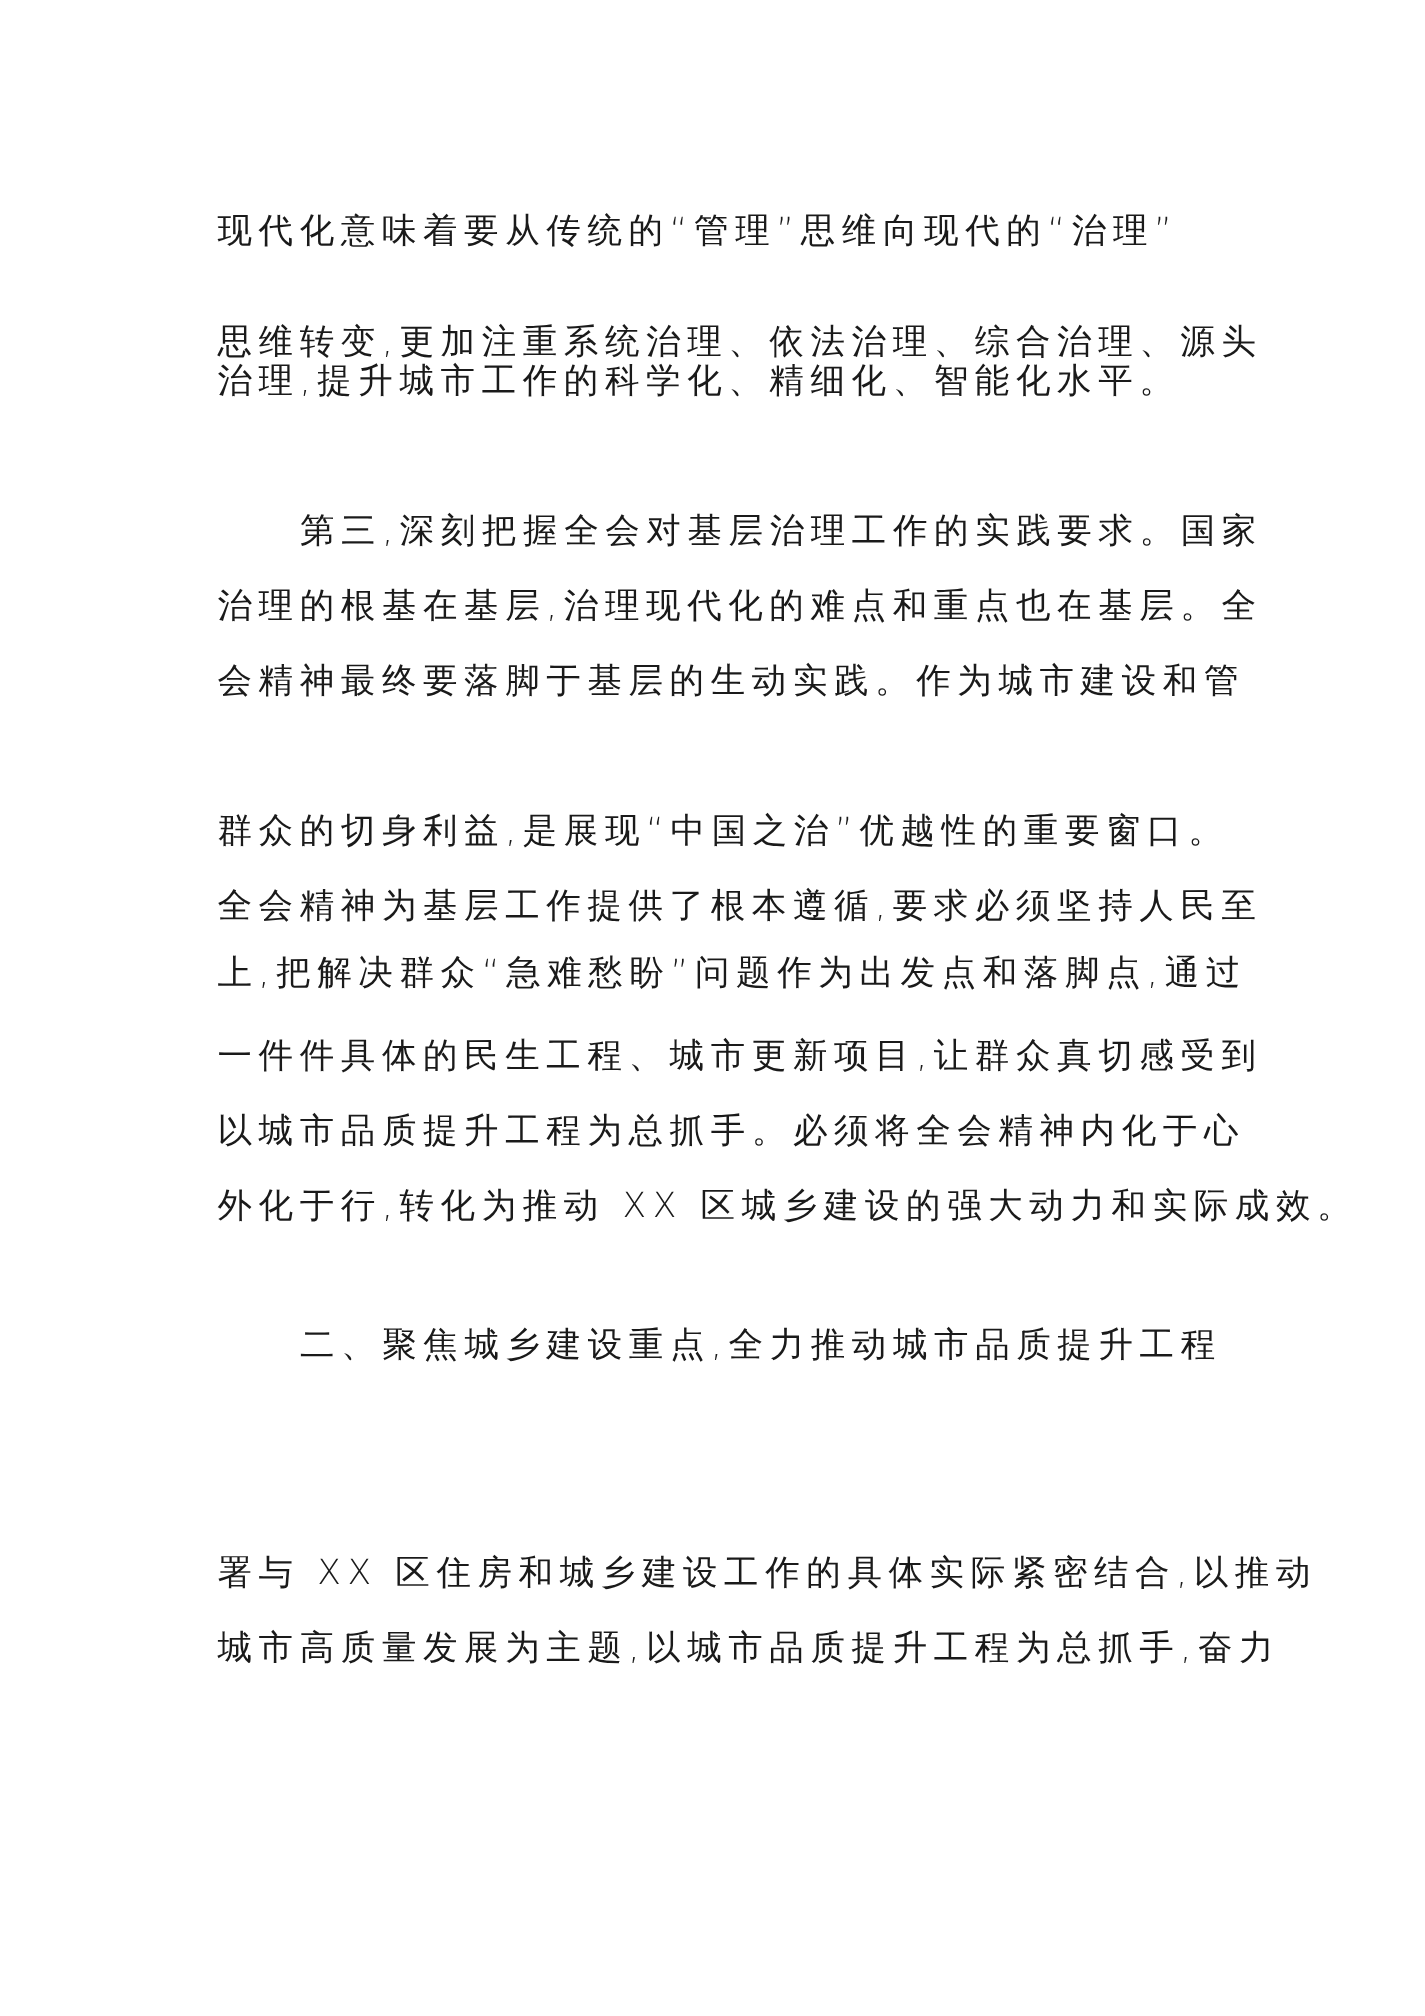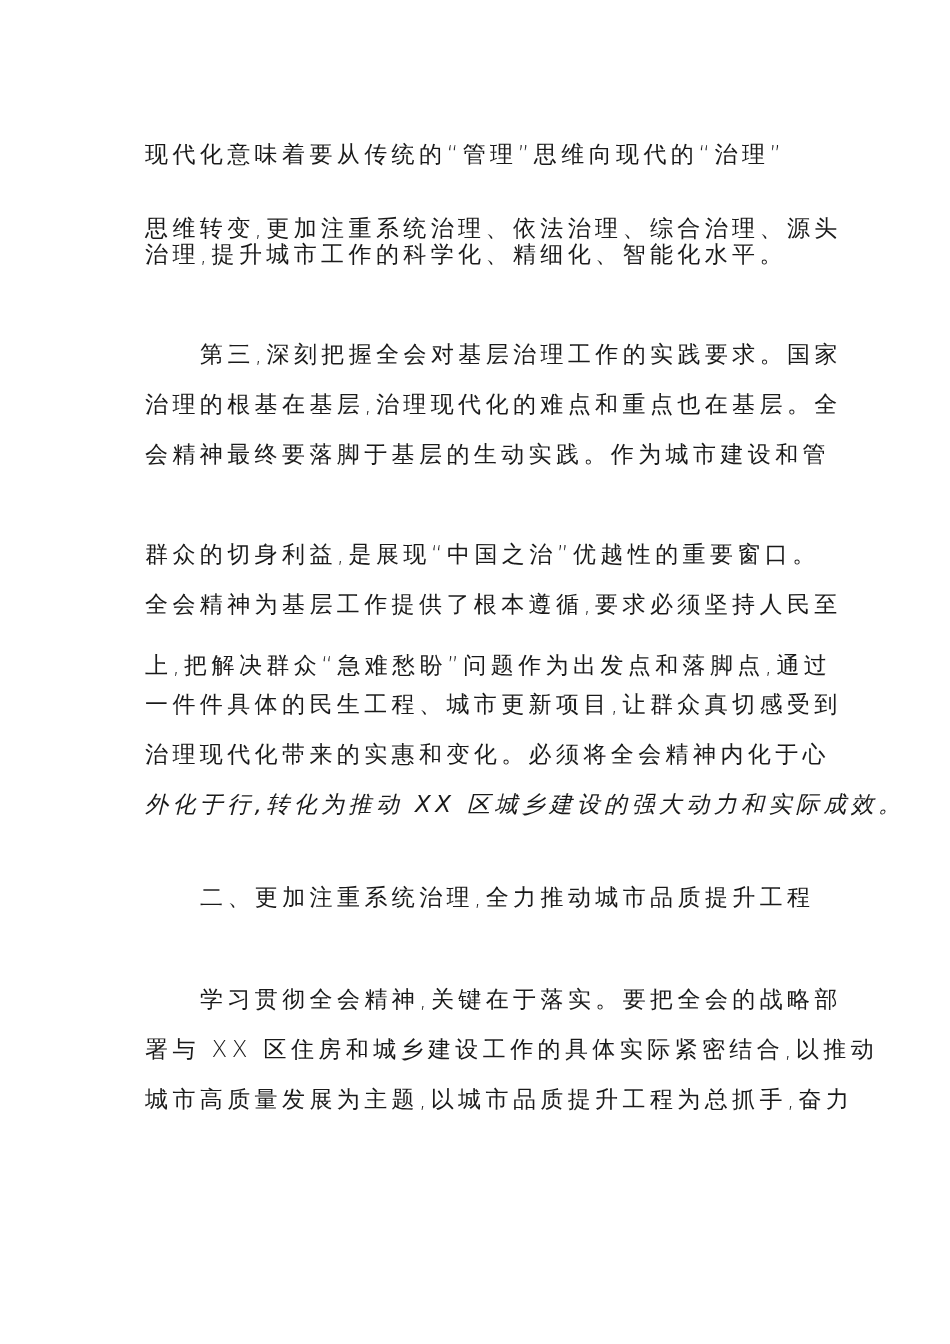--- a/index.html
+++ b/index.html
@@ -25,23 +25,22 @@
 
   <div class="line" style="top:139px;">现代化意味着要从传统的“管理”思维向现代的“治理”</div>
   <div class="line" style="top:189px;margin-top:24px;">思维转变,更加注重系统治理、依法治理、综合治理、源头</div>
   <div class="line" style="top:239px;">治理,提升城市工作的科学化、精细化、智能化水平。</div>
 
   <div class="line indent" style="top:339px;">第三,深刻把握全会对基层治理工作的实践要求。国家</div>
   <div class="line" style="top:389px;">治理的根基在基层,治理现代化的难点和重点也在基层。全</div>
   <div class="line" style="top:439px;">会精神最终要落脚于基层的生动实践。作为城市建设和管</div>
   <div class="line" style="top:539px;">群众的切身利益,是展现“中国之治”优越性的重要窗口。</div>
   <div class="line" style="top:589px;">全会精神为基层工作提供了根本遵循,要求必须坚持人民至</div>
-  <div class="line" style="top:650px;">上,把解决群众“急难愁盼”问题作为出发点和落脚点,通过</div>
+  <div class="line" style="top:634px;">上,把解决群众“急难愁盼”问题作为出发点和落脚点,通过</div>
   <div class="line" style="top:689px;">一件件具体的民生工程、城市更新项目,让群众真切感受到</div>
-  <div class="line" style="top:739px;">治理现代化带来的实惠和变化。必须将全会精神内化于心</div>
-  <div class="line" style="top:789px;font-style:italic;">外化于行,转化为推动 XX 区城乡建设的强大动力和实际成效。</div>
+  <div class="line" style="top:739px;">以城市品质提升工程为总抓手。必须将全会精神内化于心</div>
+  <div class="line" style="top:789px;">外化于行,转化为推动 XX 区城乡建设的强大动力和实际成效。</div>
 
-  <div class="line indent" style="top:882px;">二、更加注重系统治理,全力推动城市品质提升工程</div>
+  <div class="line indent" style="top:882px;">二、聚焦城乡建设重点,全力推动城市品质提升工程</div>
 
-  <div class="line indent" style="top:984px;">学习贯彻全会精神,关键在于落实。要把全会的战略部</div>
   <div class="line" style="top:1034px;">署与 XX 区住房和城乡建设工作的具体实际紧密结合,以推动</div>
   <div class="line" style="top:1084px;">城市高质量发展为主题,以城市品质提升工程为总抓手,奋力</div>
 </div>
 
 </body></html>

